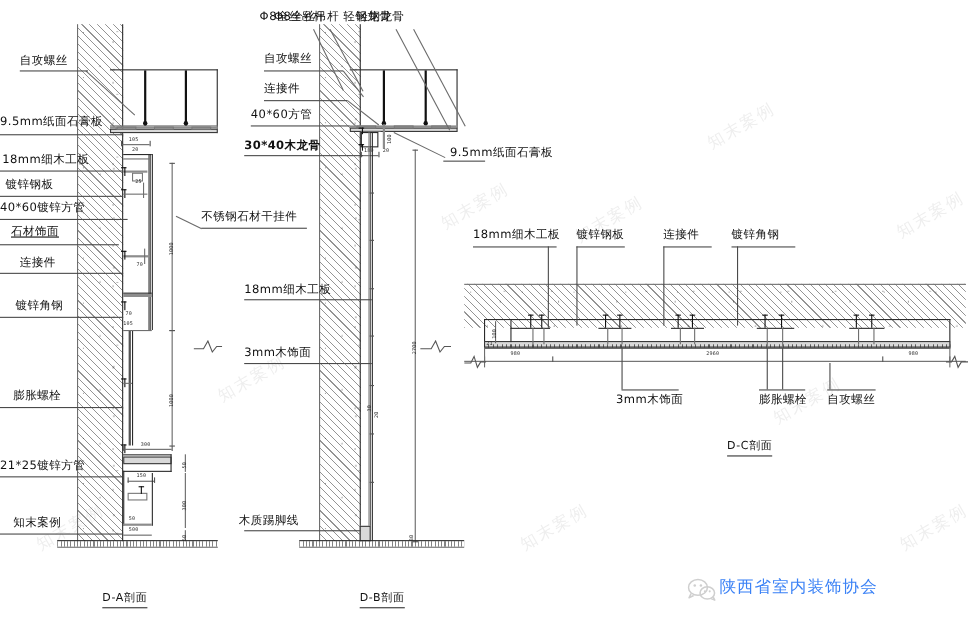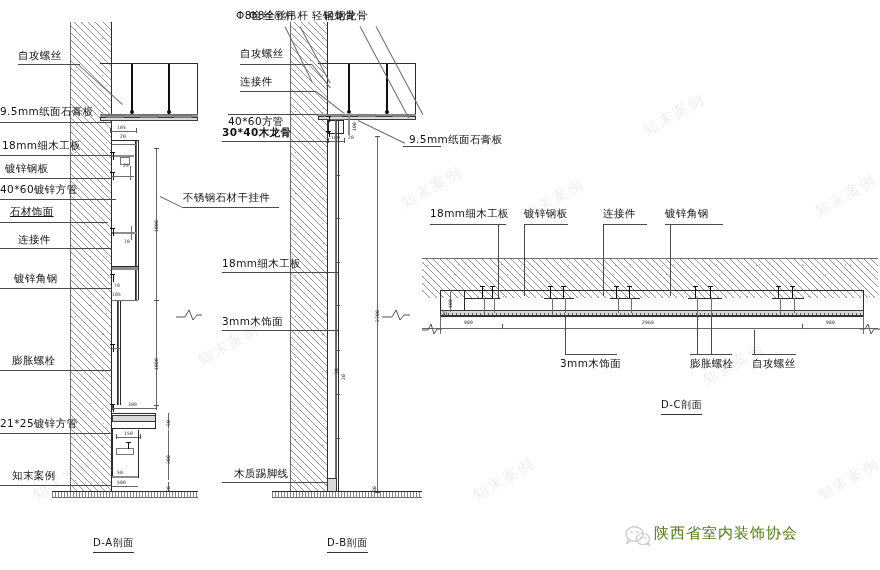--- a/index.html
+++ b/index.html
@@ -118,21 +118,21 @@
     font-family:"DejaVu Sans","Liberation Sans",sans-serif;
     pointer-events:none;
   }
 
   
   .brand{
     position:absolute;
     display:flex;align-items:center;gap:7px;
     color:#c9c9c9;
   }
-  .brand .txt{font-size:15px;letter-spacing:1px;color:#4d7c0f;white-space:nowrap;}
+  .brand .txt{font-size:15px;letter-spacing:1px;color:#3b82f6;white-space:nowrap;}
   .wechat{width:22px;height:18px;position:relative;}
 </style>
 </head>
 <body>
 
 <div class="stage">
 
   <div class="wm" style="left:398px;top:178px;">知末案例</div>
   <div class="wm" style="left:520px;top:190px;">知末案例</div>
   <div class="wm" style="left:812px;top:186px;">知末案例</div>
@@ -359,27 +359,27 @@
     <div class="edge eh" style="left:272px;top:491px;width:150px;"></div>
     <div class="floorhatch" style="left:272px;top:492px;width:150px;height:5px;"></div>
     <div class="edge eh thin" style="left:272px;top:497px;width:150px;"></div>
 
     <svg class="brk" style="left:382px;top:305px;width:28px;height:20px;" viewBox="0 0 28 20">
       <path d="M0,12 L10,12 L14,5 L18,15 L22,10 L28,10" fill="none" stroke="#555" stroke-width="1"></path>
     </svg>
 
     <div class="lbl" style="left:240px;top:48px;">自攻螺丝</div>
     <div class="lbl" style="left:240px;top:76px;">连接件</div>
-    <div class="lbl" style="left:228px;top:116px;">40*60方管</div>
+    <div class="lbl" style="left:228px;top:99px;">40*60方管</div>
     <div class="lbl" style="left:222px;top:127px;font-weight:bold;">30*40木龙骨</div>
     <div class="lbl" style="left:409px;top:134px;">9.5mm纸面石膏板</div>
     <div class="lbl" style="left:183px;top:192px;">不锈钢石材干挂件</div>
     <div class="lbl" style="left:222px;top:258px;">18mm细木工板</div>
     <div class="lbl" style="left:222px;top:316px;">3mm木饰面</div>
-    <div class="lbl" style="left:234px;top:468px;">木质踢脚线</div>
+    <div class="lbl" style="left:217px;top:468px;">木质踢脚线</div>
 
     <div class="ln lnh" style="left:240px;top:64px;width:72px;"></div>
     <div class="lnd" style="left:312px;top:64px;width:30px;transform:rotate(52deg);"></div>
 
     <div class="ln lnh" style="left:240px;top:91px;width:76px;"></div>
     <div class="lnd" style="left:316px;top:91px;width:36px;transform:rotate(38deg);"></div>
 
     <div class="ln lnh" style="left:228px;top:114px;width:90px;"></div>
     <div class="ln lnh" style="left:222px;top:141px;width:108px;"></div>
 

